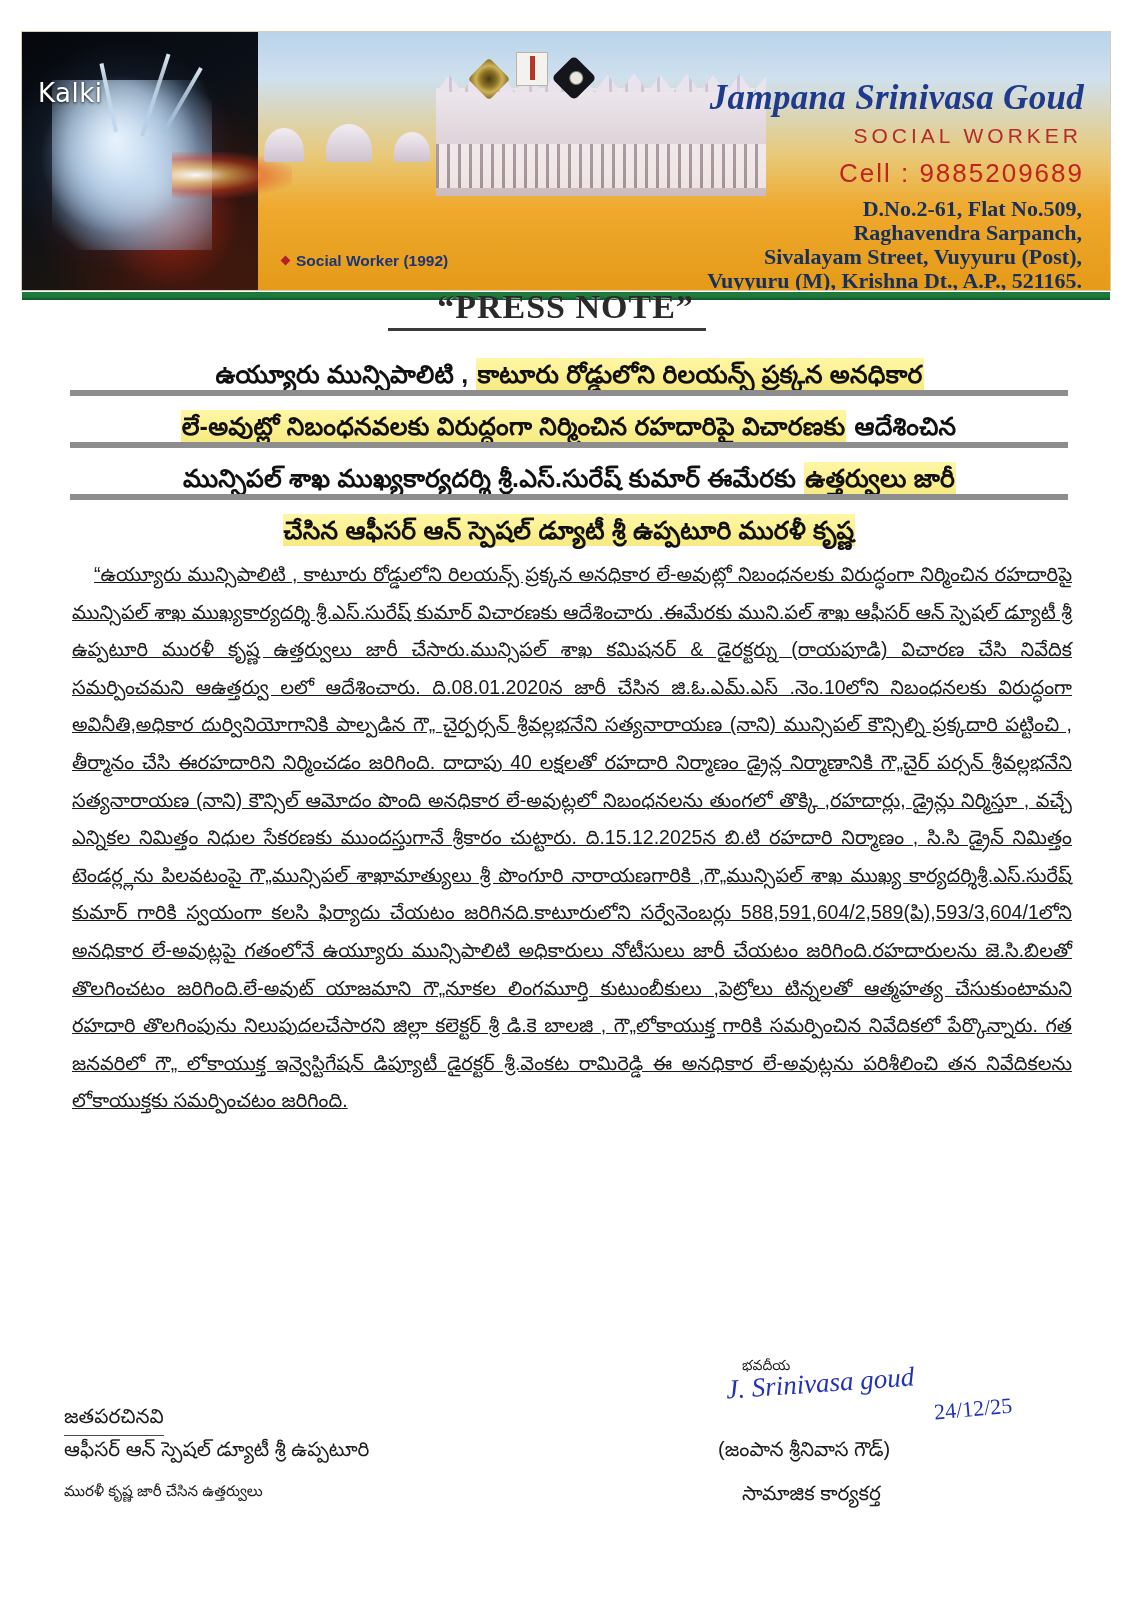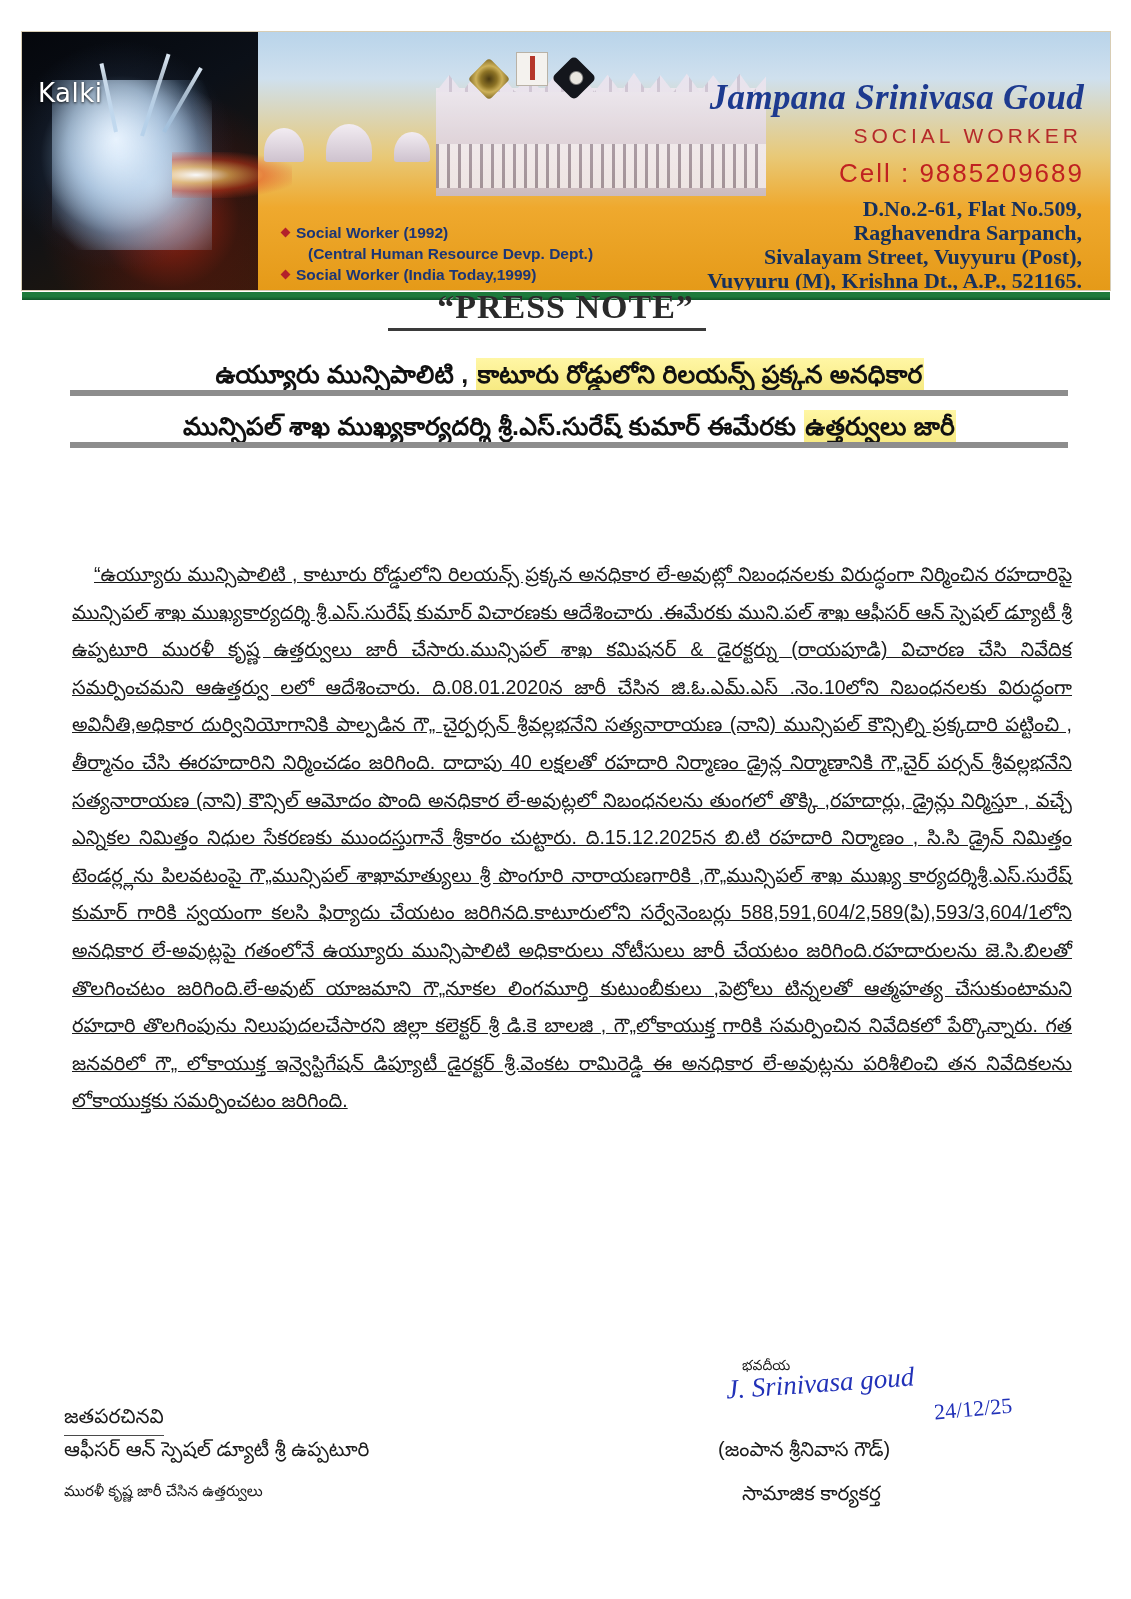--- a/index.html
+++ b/index.html
@@ -178,20 +178,21 @@
   }
   .award-line {
     color: #1b3576;
     font-size: 15.5px;
     font-weight: bold;
     font-family: "Liberation Sans", sans-serif;
     line-height: 21px;
     white-space: nowrap;
     position: relative;
     padding-left: 16px;
+    margin-top: 28px;
   }
   .award-line.sub { padding-left: 28px; }
   .award-line.bulleted:before {
     content: "";
     position: absolute;
     left: 2px; top: 7px;
     width: 7px; height: 7px;
     background: #b3202a;
     transform: rotate(45deg);
   }
@@ -385,23 +386,30 @@
 
 <div class="press-note">“PRESS NOTE”</div>
 <div class="press-note-rule"></div>
 
 <div class="headline">
   <span class="hl-line">
     <span>ఉయ్యూరు మున్సిపాలిటి , </span><span class="hi">కాటూరు రోడ్డులోని రిలయన్స్ ప్రక్కన అనధికార</span>
     <span class="ul-row"></span>
   </span>
   <span class="hl-line">
+    <span class="hi">లే-అవుట్లో నిబంధనవలకు విరుద్ధంగా నిర్మించిన రహదారిపై విచారణకు</span><span>  ఆదేశించిన</span>
+    <span class="ul-row"></span>
+  </span>
+  <span class="hl-line">
     <span>మున్సిపల్  శాఖ ముఖ్యకార్యదర్శి  శ్రీ.ఎస్.సురేష్ కుమార్ ఈమేరకు </span><span class="hi"> ఉత్తర్వులు జారీ</span>
     <span class="ul-row"></span>
   </span>
+  <span class="hl-line">
+    <span class="hi">చేసిన ఆఫీసర్ ఆన్ స్పెషల్ డ్యూటీ శ్రీ ఉప్పటూరి మురళీ కృష్ణ</span>
+  </span>
 </div>
 
 <div class="body-text">
   <p><span class="indent"></span><span>“ఉయ్యూరు మున్సిపాలిటి , కాటూరు రోడ్డులోని రిలయన్స్ ప్రక్కన అనధికార లే-అవుట్లో నిబంధనలకు విరుద్ధంగా నిర్మించిన రహదారిపై  మున్సిపల్  శాఖ ముఖ్యకార్యదర్శి శ్రీ.ఎస్.సురేష్ కుమార్ విచారణకు ఆదేశించారు .ఈమేరకు ముని.పల్ శాఖ ఆఫీసర్ ఆన్ స్పెషల్ డ్యూటీ శ్రీ ఉప్పటూరి మురళీ కృష్ణ ఉత్తర్వులు జారీ చేసారు.మున్సిపల్ శాఖ కమిషనర్ &amp; డైరక్టర్ను (రాయపూడి) విచారణ చేసి నివేదిక సమర్పించమని ఆఉత్తర్వు లలో ఆదేశించారు.  ది.08.01.2020న జారీ చేసిన జి.ఓ.ఎమ్.ఎస్ .నెం.10లోని నిబంధనలకు విరుద్ధంగా అవినీతి,అధికార దుర్వినియోగానికి పాల్పడిన గౌ„ చైర్పర్సన్ శ్రీవల్లభనేని సత్యనారాయణ (నాని) మున్సిపల్ కౌన్సిల్ని ప్రక్కదారి పట్టించి , తీర్మానం చేసి ఈరహదారిని నిర్మించడం జరిగింది. దాదాపు 40 లక్షలతో రహదారి నిర్మాణం డ్రైన్ల నిర్మాణానికి గౌ„చైర్ పర్సన్ శ్రీవల్లభనేని సత్యనారాయణ (నాని) కౌన్సిల్ ఆమోదం పొంది అనధికార లే-అవుట్లలో  నిబంధనలను తుంగలో తొక్కి ,రహదార్లు, డ్రైన్లు నిర్మిస్తూ , వచ్చే ఎన్నికల నిమిత్తం నిధుల సేకరణకు ముందస్తుగానే శ్రీకారం చుట్టారు. ది.15.12.2025న  బి.టి రహదారి నిర్మాణం , సి.సి డ్రైన్ నిమిత్తం టెండర్ల్లను పిలవటంపై గౌ„మున్సిపల్ శాఖామాత్యులు శ్రీ పొంగూరి నారాయణగారికి ,గౌ„మున్సిపల్  శాఖ ముఖ్య కార్యదర్శిశ్రీ.ఎస్.సురేష్ కుమార్ గారికి స్వయంగా కలసి ఫిర్యాదు చేయటం జరిగినది.కాటూరులోని సర్వేనెంబర్లు 588,591,604/2,589(పి),593/3,604/1లోని అనధికార లే-అవుట్లపై గతంలోనే ఉయ్యూరు మున్సిపాలిటి అధికారులు నోటీసులు జారీ చేయటం జరిగింది.రహదారులను జె.సి.బిలతో తొలగించటం జరిగింది.లే-అవుట్ యాజమాని గౌ„నూకల లింగమూర్తి కుటుంబీకులు ,పెట్రోలు టిన్నలతో ఆత్మహత్య చేసుకుంటామని రహదారి తొలగింపును నిలుపుదలచేసారని జిల్లా కలెక్టర్ శ్రీ డి.కె బాలజి , గౌ„లోకాయుక్త గారికి సమర్పించిన నివేదికలో పేర్కొన్నారు. గత జనవరిలో గౌ„ లోకాయుక్త ఇన్వెస్టిగేషన్ డిప్యూటీ డైరక్టర్ శ్రీ.వెంకట రామిరెడ్డి ఈ అనధికార లే-అవుట్లను పరిశీలించి తన నివేదికలను లోకాయుక్తకు సమర్పించటం జరిగింది.</span></p>
 </div>
 
 <div class="sig-right-salutation">భవదీయ</div>
 <div class="signature-ink">J. Srinivasa goud</div>
 <div class="signature-date">24/12/25</div>
 

